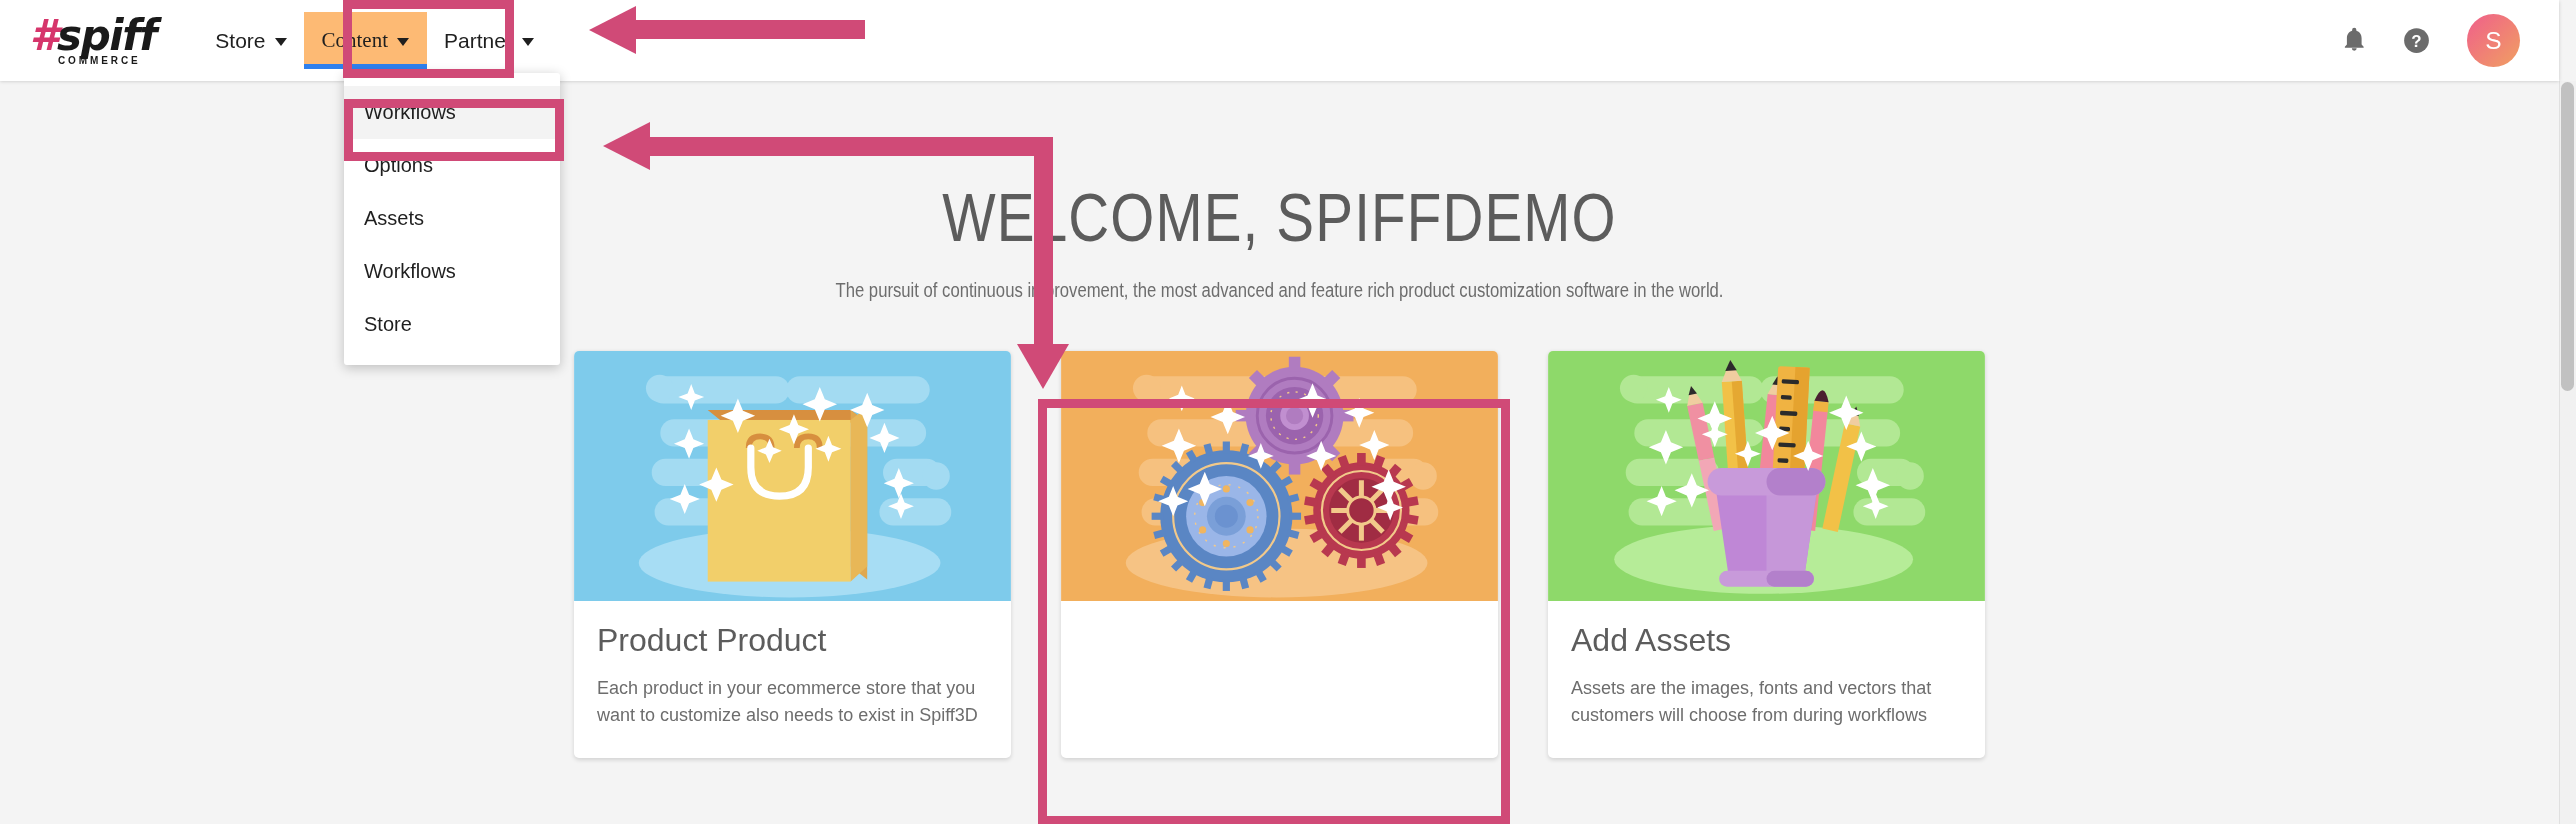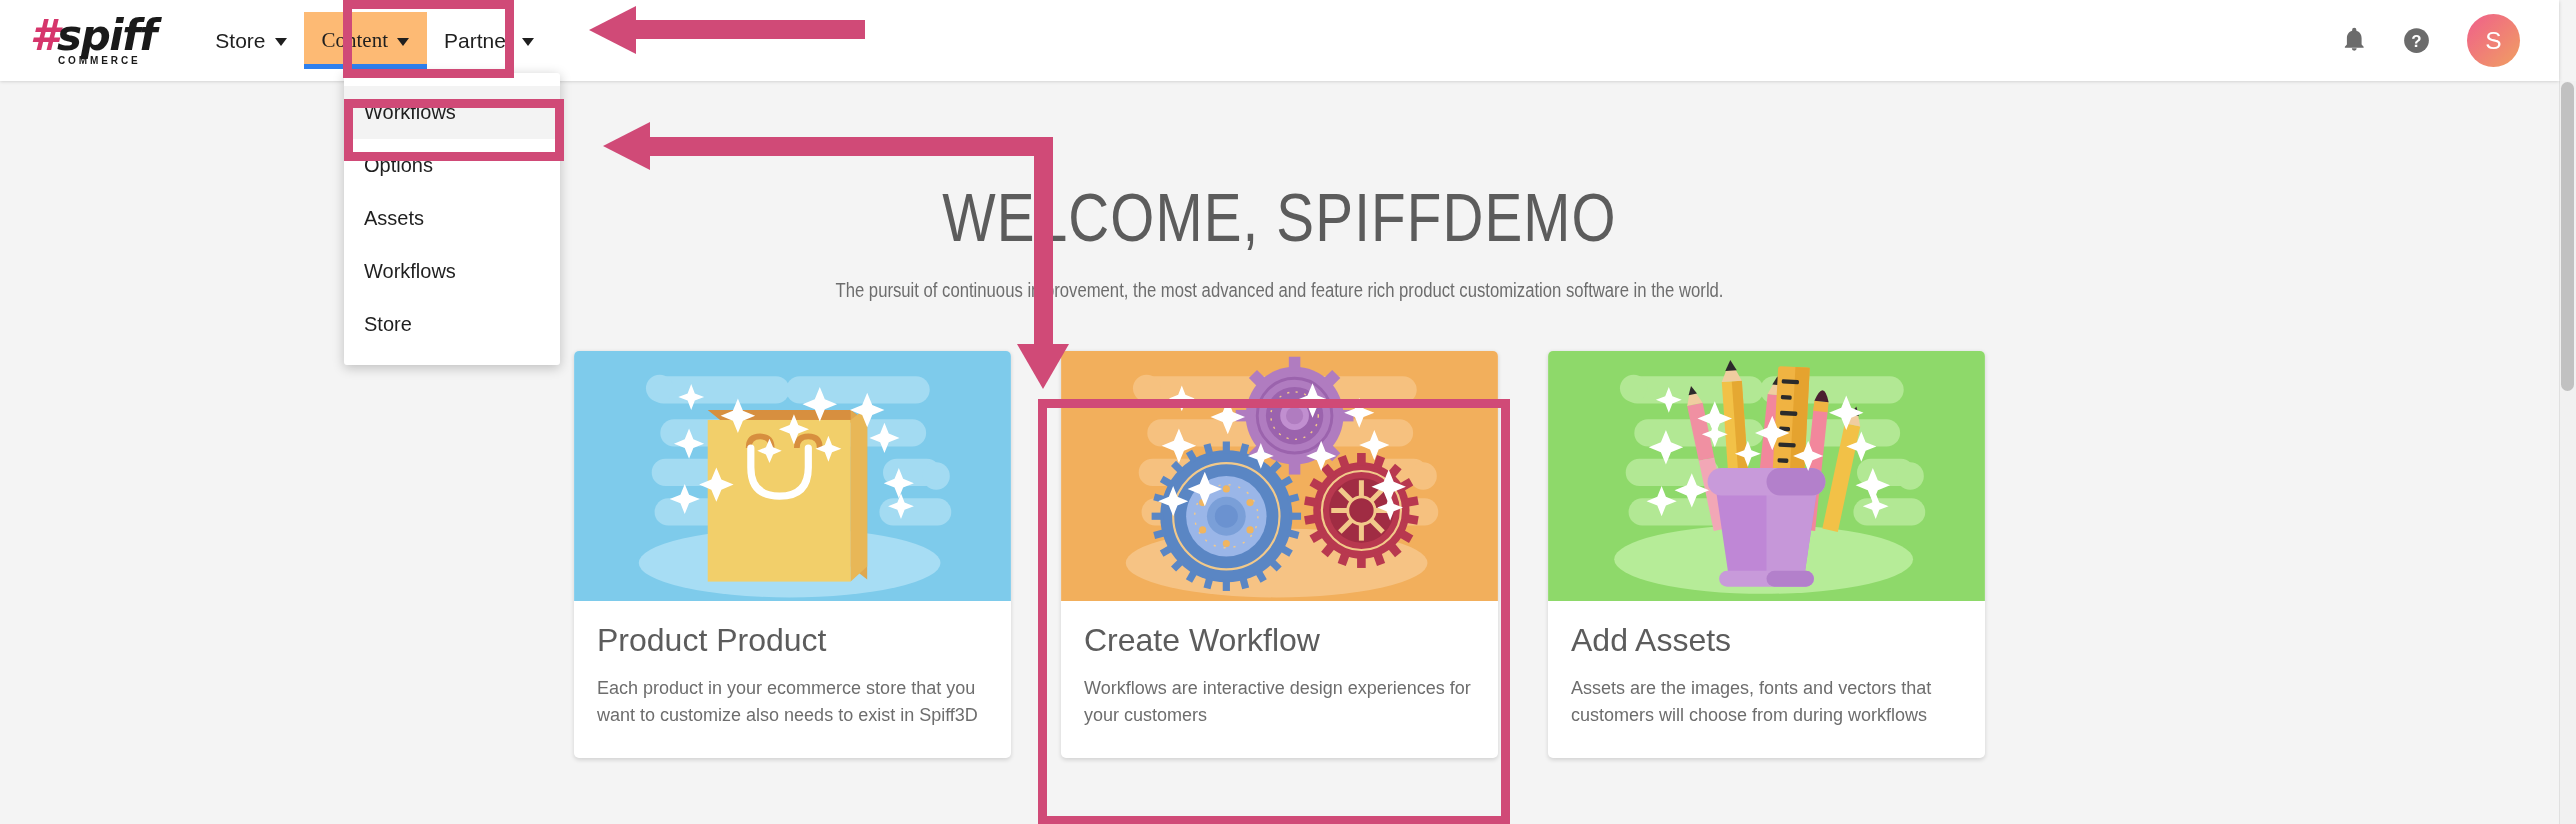--- a/index.html
+++ b/index.html
@@ -388,24 +388,20 @@
             <path d="M436 110 l6 15 15 6 -15 6 -6 15 -6 -15 -15 -6 15 -6z"></path>
             <path d="M362 125 l6 15 15 6 -15 6 -6 15 -6 -15 -15 -6 15 -6z"></path>
             <path d="M278 128 l5 13 13 5 -13 5 -5 13 -5 -13 -13 -5 13 -5z"></path>
             <path d="M200 168 l7 17 17 7 -17 7 -7 17 -7 -17 -17 -7 17 -7z"></path>
             <path d="M156 188 l6 15 15 6 -15 6 -6 15 -6 -15 -15 -6 15 -6z"></path>
             <path d="M456 165 l7 17 17 7 -17 7 -7 17 -7 -17 -17 -7 17 -7z"></path>
             <path d="M458 200 l5 13 13 5 -13 5 -5 13 -5 -13 -13 -5 13 -5z"></path>
           </g>
         </svg>
       </div>
-      <div class="card-body">
-        <div class="card-title">Create Workflow</div>
-        <div class="card-desc">Workflows are interactive design experiences for your customers</div>
-      </div>
     </div>
 
     <div class="card">
       <div class="card-img">
         <svg width="437" height="250" viewBox="0 0 608 348">
           <rect width="608" height="348" fill="#8ed96a"></rect>
           <g fill="#b2e894">
             <rect x="105" y="35" width="195" height="38" rx="19"></rect>
             <rect x="295" y="35" width="200" height="38" rx="19"></rect>
             <rect x="100" y="33" width="38" height="38" rx="19"></rect>

